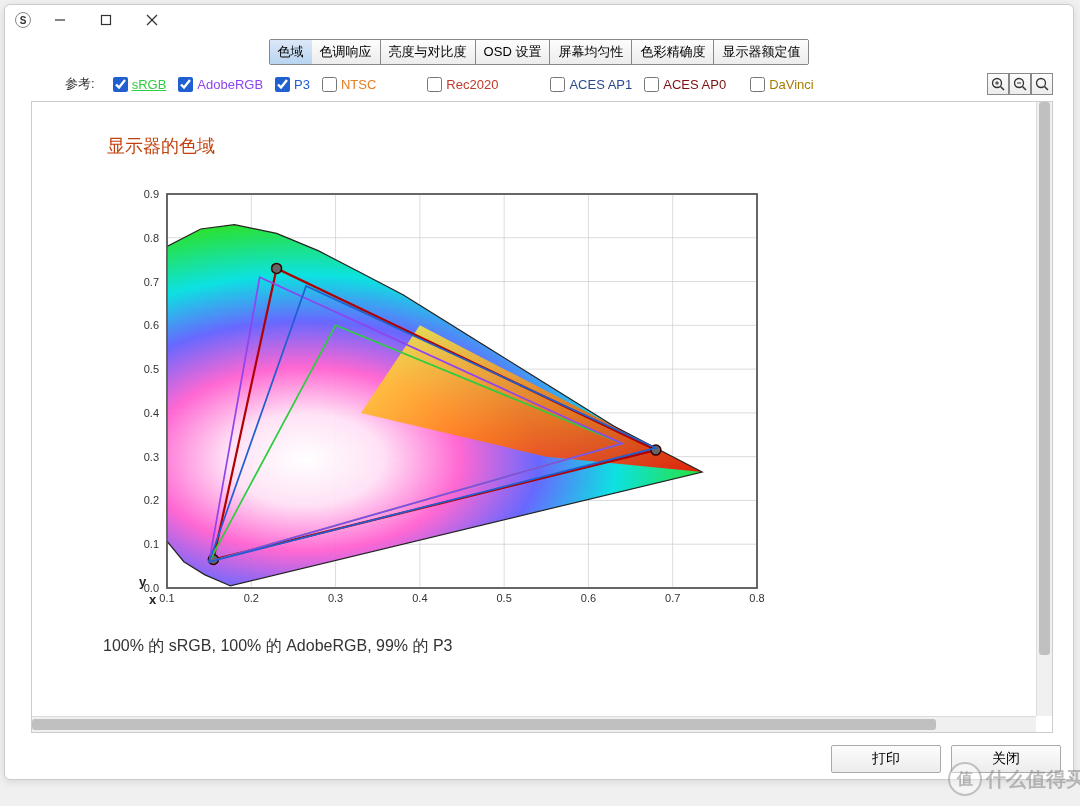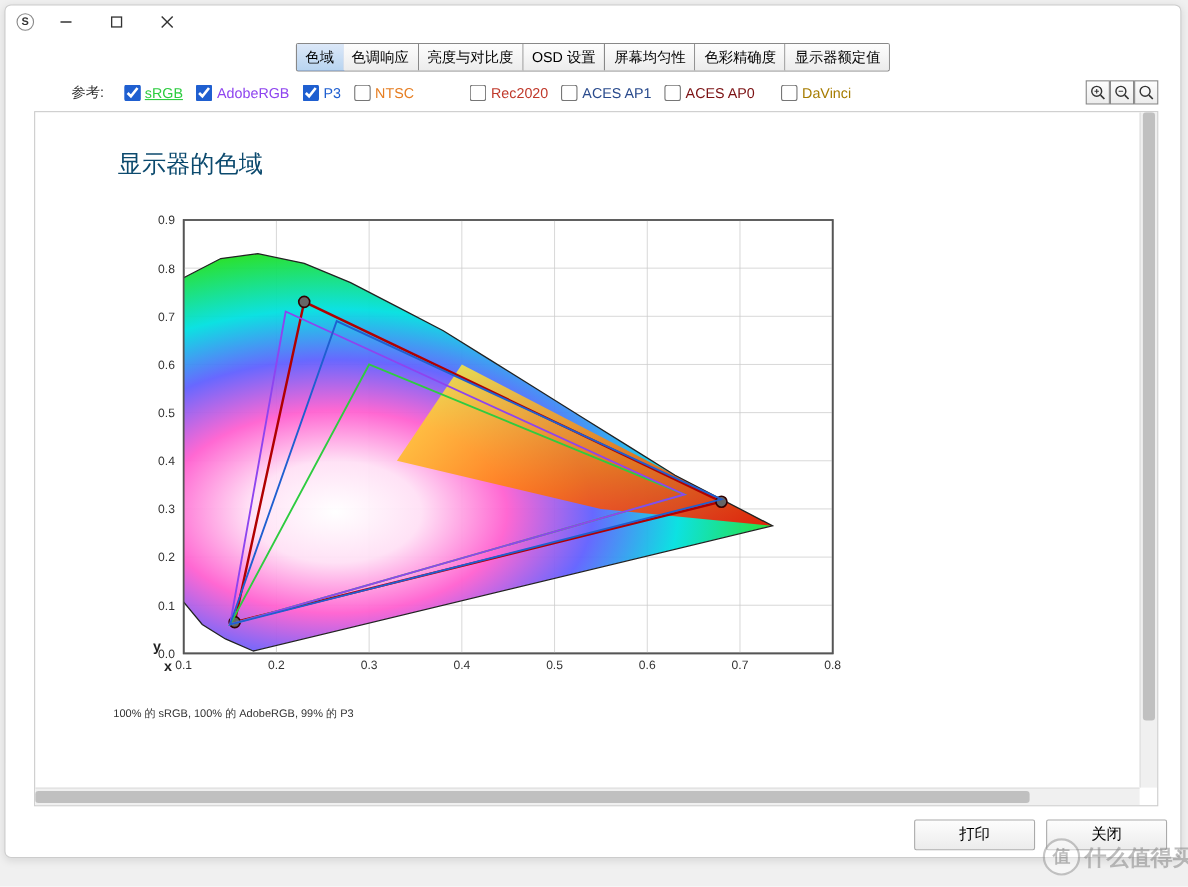--- a/index.html
+++ b/index.html
@@ -17,23 +17,23 @@
   .tab.active { background: linear-gradient(#dce8f8, #b8d4f0); border: 1px solid #3a7bd5; margin: -1px; }
   .refs { display: flex; align-items: center; padding: 6px 20px 6px 60px; gap: 12px; font-size: 13px; }
   .refs .label { color: #333; margin-right: 6px; }
   .chk { display: flex; align-items: center; gap: 4px; cursor: pointer; }
   .chk input { width: 15px; height: 15px; accent-color: #1f5fd0; cursor: pointer; }
   .spacer { flex: 1; }
   .zoombtns { display: flex; gap: 0; }
   .zoombtn { width: 22px; height: 22px; border: 1px solid #888; display: flex; align-items: center; justify-content: center; font-size: 13px; cursor: pointer; background: linear-gradient(#fdfdfd, #ececec); }
   .content-wrap { flex: 1; margin: 0 20px 6px 26px; border: 1px solid #ccc; background: #fff; position: relative; overflow: hidden; }
   .content { padding: 32px 10px 10px 75px; }
-  .section-title { font-size: 22px; color: #0c4a6e; margin-bottom: 28px; }
+  .section-title { font-size: 18px; color: #c2410c; margin-bottom: 28px; }
   .chart-box { width: 660px; height: 430px; position: relative; }
-  .result-text { font-size: 10px; color: #333; margin-top: 20px; margin-left: -4px; }
+  .result-text { font-size: 16px; color: #333; margin-top: 20px; margin-left: -4px; }
   .vscroll { position: absolute; right: 0; top: 0; bottom: 16px; width: 16px; background: #f0f0f0; border-left: 1px solid #ddd; }
   .vscroll .thumb { position: absolute; top: 0; left: 2px; right: 2px; height: 90%; background: #c0c0c0; border-radius: 3px; }
   .hscroll { position: absolute; left: 0; right: 16px; bottom: 0; height: 16px; background: #f0f0f0; border-top: 1px solid #ddd; }
   .hscroll .thumb { position: absolute; left: 0; top: 2px; bottom: 2px; width: 90%; background: #c0c0c0; border-radius: 3px; }
   .footer { display: flex; justify-content: flex-end; padding: 6px 12px; gap: 10px; align-items: flex-end; }
   .btn { min-width: 110px; padding: 4px 20px; font-size: 14px; background: linear-gradient(#fdfdfd, #ececec); border: 1px solid #aaa; border-radius: 2px; cursor: pointer; text-align: center; }
   .watermark { position: absolute; right: -6px; bottom: 10px; display: flex; align-items: center; gap: 4px; color: #888; font-size: 20px; font-weight: bold; opacity: 0.55; pointer-events: none; }
   .watermark .circ { width: 34px; height: 34px; border: 2px solid #999; border-radius: 50%; display: flex; align-items: center; justify-content: center; font-size: 16px; background: rgba(255,255,255,0.7); }
 </style>
 </head>
@@ -84,21 +84,21 @@
           <span>AdobeRGB</span>
         </label><label class="chk" style="color: rgb(31, 95, 208);">
           <input type="checkbox" checked="" style="">
           <span>P3</span>
         </label><label class="chk" style="color: rgb(230, 126, 34);">
           <input type="checkbox" style="">
           <span>NTSC</span>
         </label><label class="chk" style="color: rgb(192, 57, 43); padding-left: 39px;">
           <input type="checkbox" style="">
           <span>Rec2020</span>
-        </label><label class="chk" style="color: rgb(42, 75, 141);">
+        </label><label class="chk" style="color: rgb(42, 75, 141); margin-left: 40px;">
           <input type="checkbox" style="">
           <span>ACES AP1</span>
         </label><label class="chk" style="color: rgb(123, 17, 19);">
           <input type="checkbox" style="">
           <span>ACES AP0</span>
         </label><label class="chk" style="color: rgb(166, 124, 0); margin-left: 12px;">
           <input type="checkbox" style="">
           <span>DaVinci</span>
         </label></span>
     <span class="spacer"></span>

